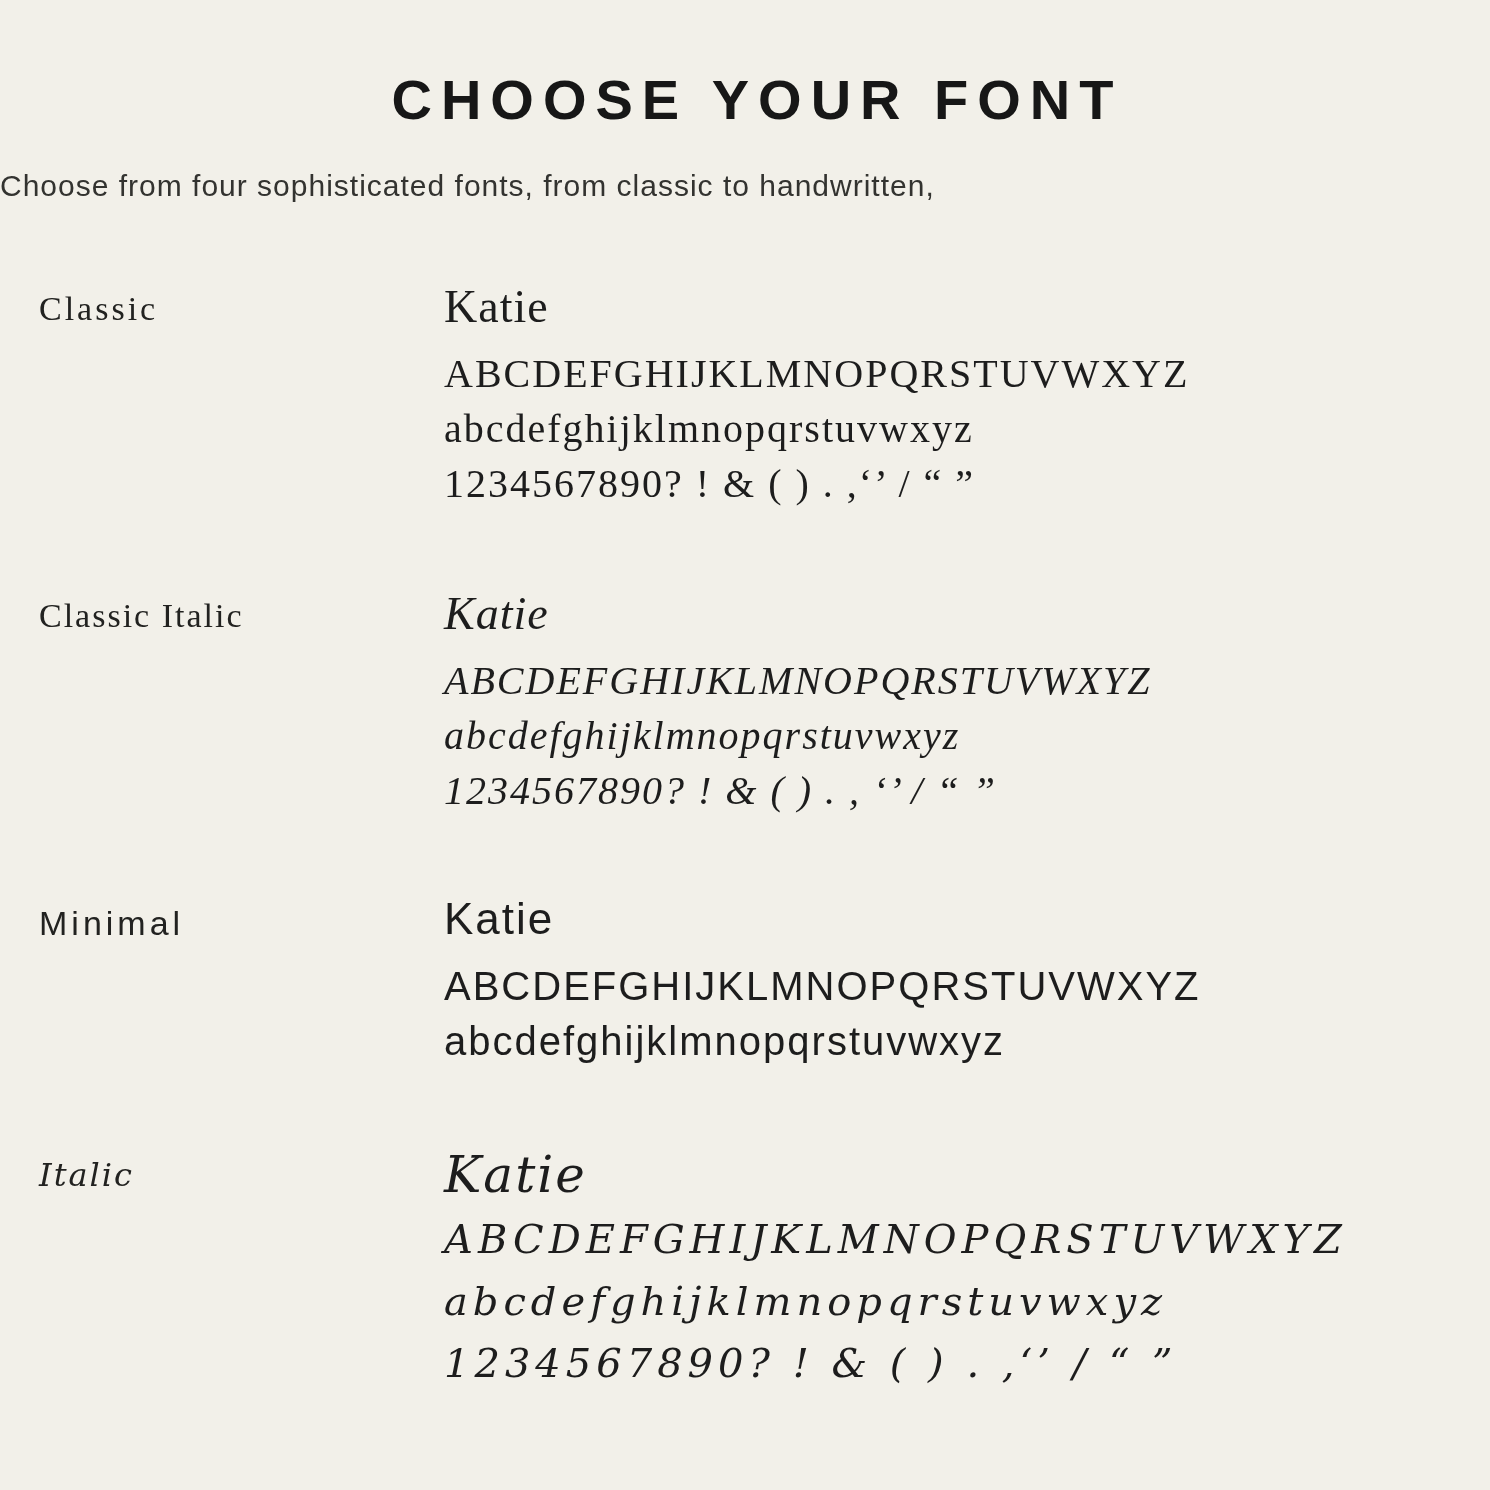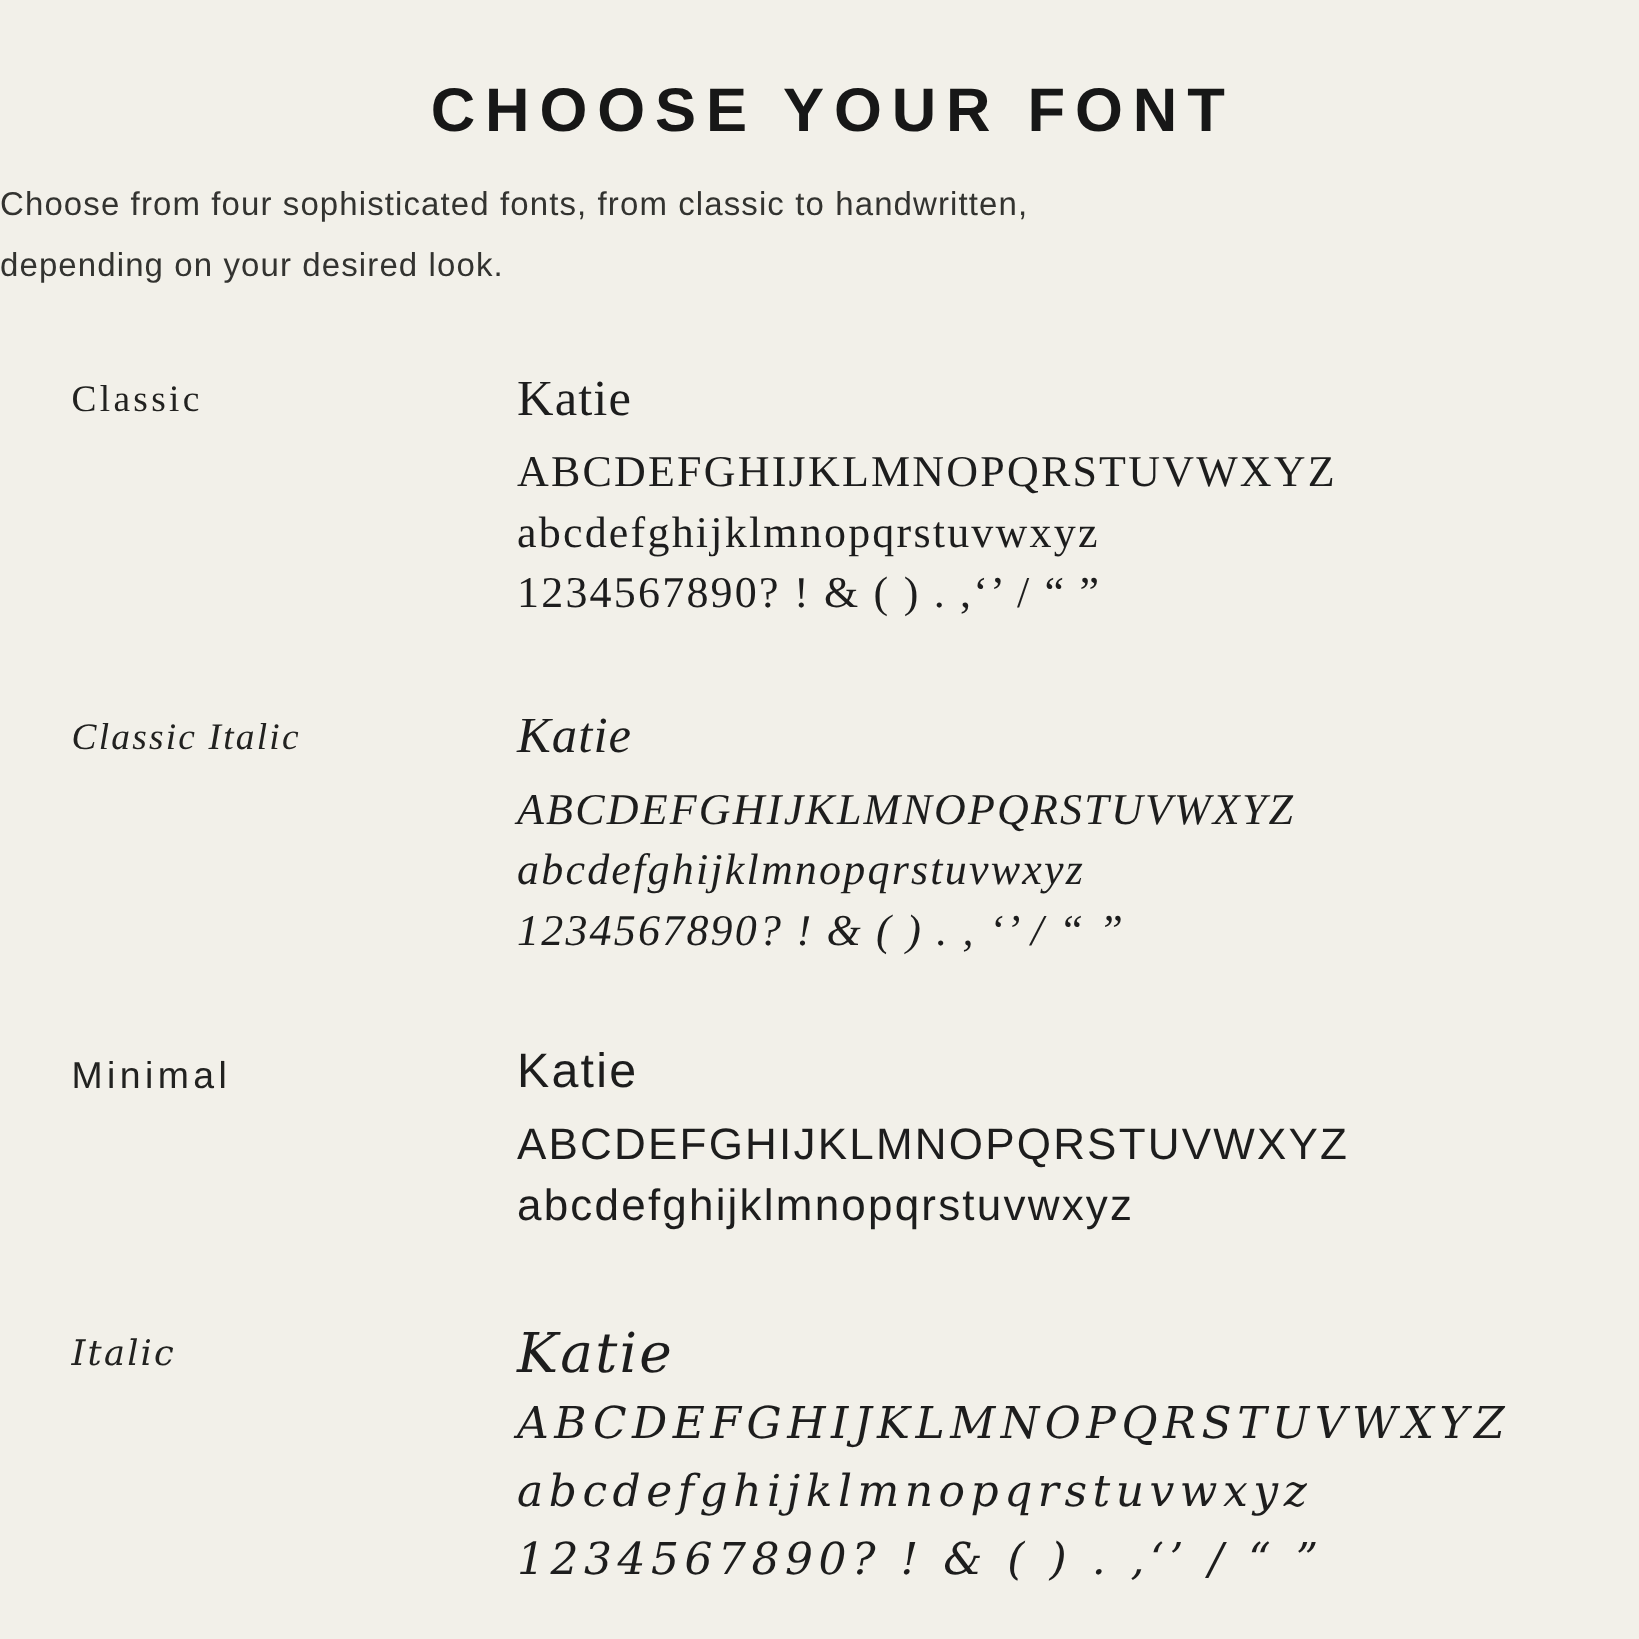--- a/index.html
+++ b/index.html
@@ -41,21 +41,21 @@
     color: #333330;
   }
   
   .sections {
     margin-top: 66px;
   }
   .section {
     display: grid;
     grid-template-columns: 405px 1fr;
     box-sizing: border-box;
-    padding-left: 65px;
+    padding-left: 39px;
     margin-bottom: 72px;
     align-items: start;
   }
   .font-label {
     padding-top: 10px;
     font-size: 34px;
     color: #222220;
   }
   .sample .name-row {
     height: 70px;
@@ -71,21 +71,20 @@
   
   .f-classic .font-label {
     font-family: "Liberation Serif", serif;
     letter-spacing: 3px;
   }
   .f-classic .name-row { font-family: "Liberation Serif", serif; font-size: 46px; letter-spacing: 1px; }
   .f-classic .row { font-family: "Liberation Serif", serif; font-size: 40px; letter-spacing: 2px; }
   
   .f-classic-italic .font-label {
     font-family: "Liberation Serif", serif;
-    font-style: italic;
     letter-spacing: 2px;
   }
   .f-classic-italic .name-row { font-family: "Liberation Serif", serif; font-style: italic; font-size: 46px; letter-spacing: 1px; }
   .f-classic-italic .row { font-family: "Liberation Serif", serif; font-style: italic; font-size: 40px; letter-spacing: 2px; }
   
   .f-minimal .font-label {
     font-family: "Liberation Sans", sans-serif;
     font-weight: 400;
     letter-spacing: 4px;
   }
@@ -104,21 +103,20 @@
 </style>
 </head>
 <body>
 
 <div class="page">
 
   <div class="title">CHOOSE YOUR FONT</div>
 
   <div class="subtitle">
     <div>Choose from four sophisticated fonts, from classic to handwritten,</div>
-    <div>depending on your desired look.</div>
   </div>
 
   <div class="sections">
 
     <div class="section f-classic">
       <div class="font-label">Classic</div>
       <div class="sample">
         <div class="name-row">Katie</div>
         <div class="row">ABCDEFGHIJKLMNOPQRSTUVWXYZ</div>
         <div class="row">abcdefghijklmnopqrstuvwxyz</div>

